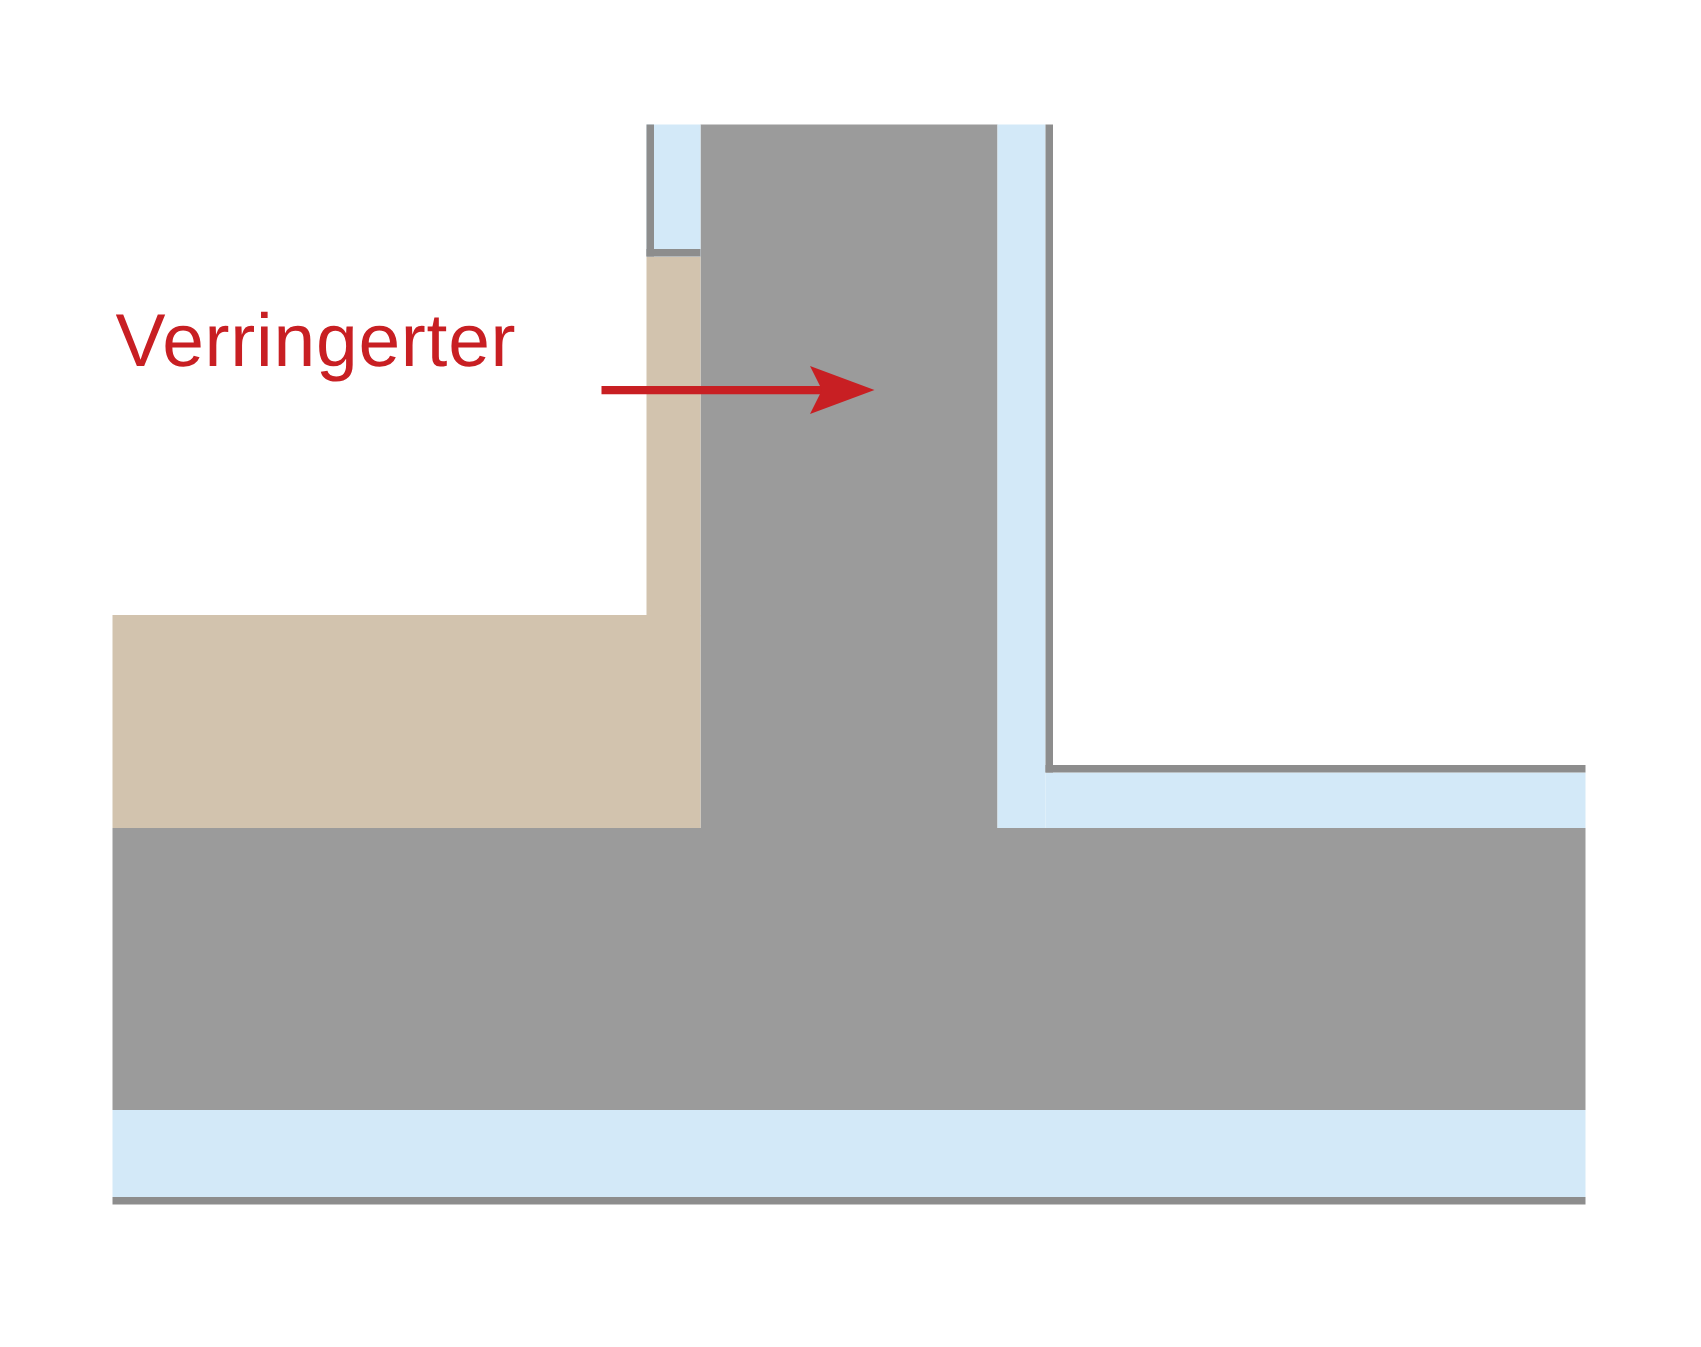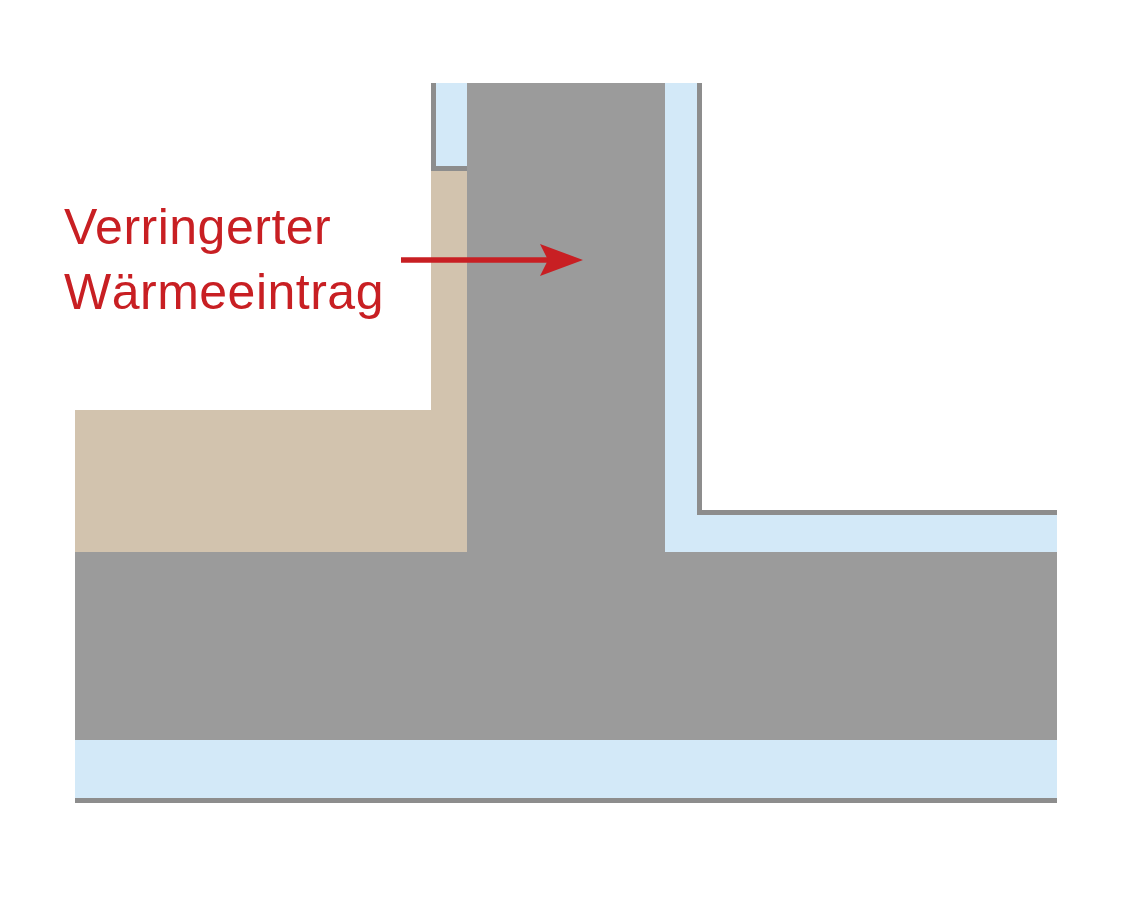--- a/index.html
+++ b/index.html
@@ -44,21 +44,21 @@
   .ins-bottom      { left:  75px; top: 740px; width: 982px; height:  58px; background: var(--insulation-blue); }
 
   
   .line-right-vert  { left: 697px; top:  83px; width:   5px; height: 432px; background: var(--outline-gray); }
   .line-right-horiz { left: 697px; top: 510px; width: 360px; height:   5px; background: var(--outline-gray); }
   .line-bottom      { left:  75px; top: 798px; width: 982px; height:   5px; background: var(--outline-gray); }
 
   
   .annotation-label {
     position: absolute;
-    left: 64px; top: 195px;
+    left: 77px; top: 195px;
     font-size: 50px;
     line-height: 65px;
     letter-spacing: 0.5px;
     color: var(--annotation-red);
     white-space: nowrap;
   }
   .annotation-arrow { position: absolute; left: 398px; top: 240px; width: 190px; height: 40px; }
   .arrow-line { stroke: var(--annotation-red); stroke-width: 5.5; }
   .arrow-head { fill: var(--annotation-red); }
 </style>
@@ -77,21 +77,20 @@
   <div class="shape ins-right-vert"></div>
   <div class="shape ins-right-horiz"></div>
   <div class="shape ins-bottom"></div>
 
   <div class="shape line-right-vert"></div>
   <div class="shape line-right-horiz"></div>
   <div class="shape line-bottom"></div>
 
   <div class="annotation-label">
     <div>Verringerter</div>
-    <div>Wärmeeintrag</div>
   </div>
 
   <svg class="annotation-arrow" viewBox="0 0 190 40" xmlns="http://www.w3.org/2000/svg">
     <line class="arrow-line" x1="3" y1="20" x2="152" y2="20"></line>
     <polygon class="arrow-head" points="142,4 185,20 142,36 150,20"></polygon>
   </svg>
 
 </div>
 
 </body></html>

